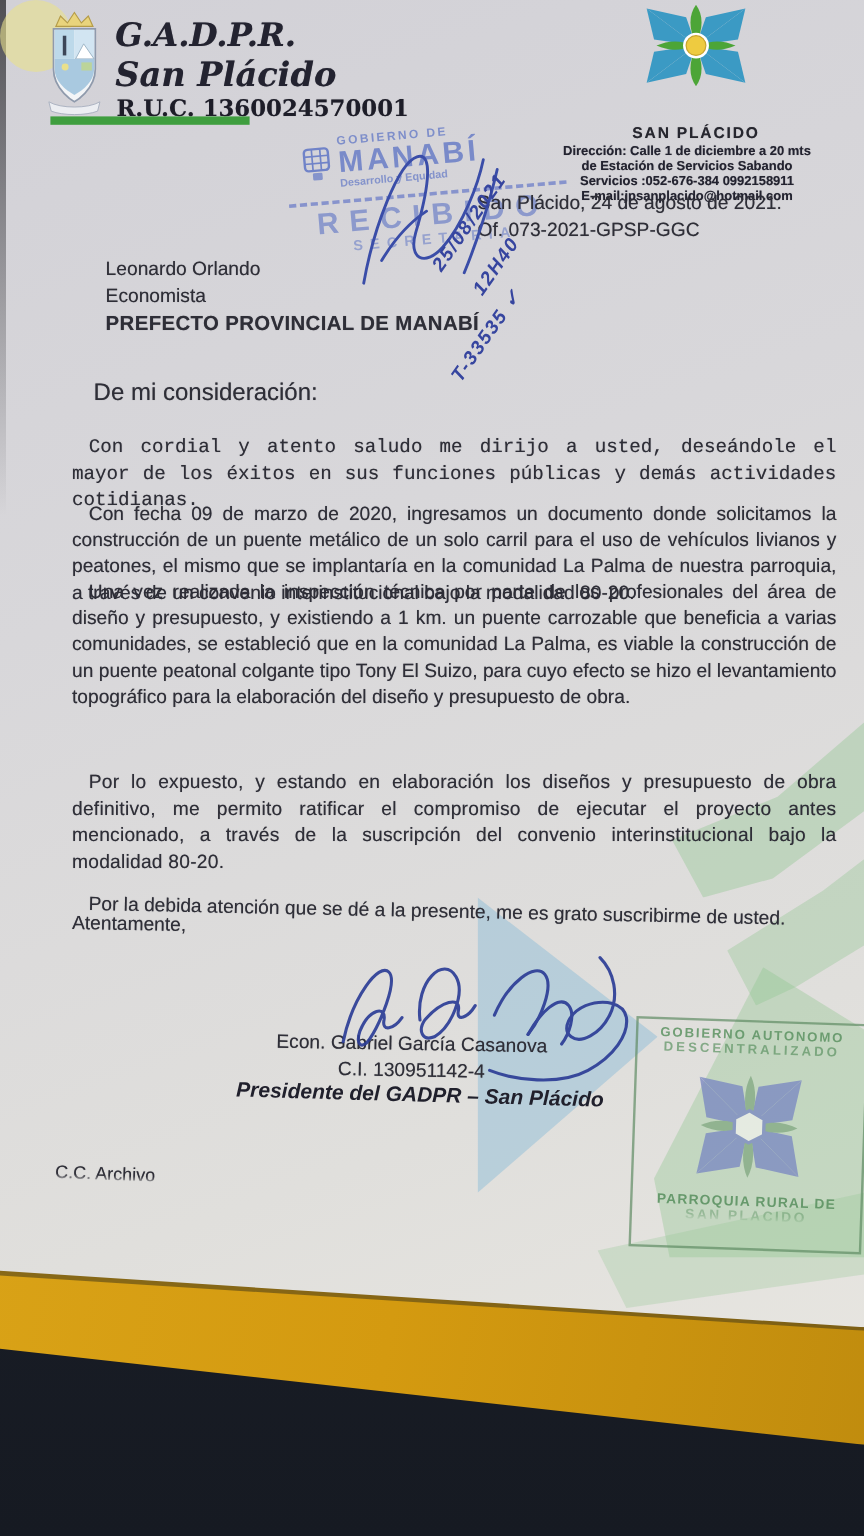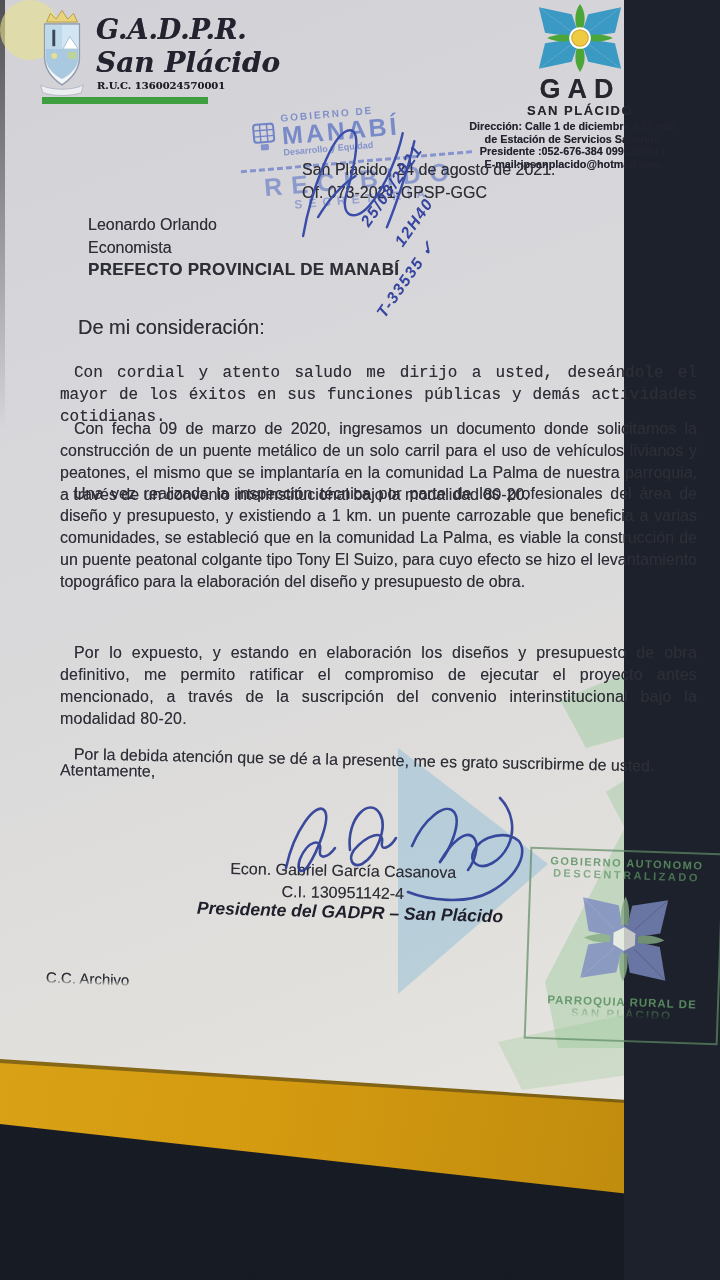--- a/index.html
+++ b/index.html
@@ -1,21 +1,21 @@
 <!DOCTYPE html>
 <html><head>
 <meta charset="utf-8">
 <style>
   html,body{margin:0;padding:0;}
   body{
     width:720px;height:1280px;overflow:hidden;position:relative;
     background:#1d212b;
     font-family:"Liberation Sans", sans-serif;
   }
-  .photo{position:absolute;inset:0;width:624px;height:1280px;border-radius:15px;}
+  .photo{position:absolute;inset:0;width:720px;height:1280px;border-radius:15px;}
 
   
   .table-surface{position:absolute;inset:0;background:linear-gradient(180deg,#232834 0%,#1b1f29 60%,#161a22 100%);}
   .folder{position:absolute;inset:0;background:linear-gradient(100deg,#dba61a 0%,#d49a10 55%,#c08c0e 100%);
     clip-path:polygon(0px 1056px,720px 1102px,720px 1204px,0px 1124px);}
   .paper-shadow{position:absolute;inset:0;background:rgba(70,58,25,.55);
     clip-path:polygon(0px 1057px,720px 1103px,720px 1109px,0px 1063px);}
   .paper{position:absolute;inset:0;
     background:linear-gradient(160deg,#d2d1d7 0%,#d8d7da 35%,#e0dfdc 70%,#eae8e2 100%);
     clip-path:polygon(0px 0px,720px 0px,720px 1106px,0px 1059px);}
@@ -36,21 +36,21 @@
   
   .ph{color:#2e2e37;text-shadow:0 0 .6px rgba(46,46,55,.55);}
   .abs{position:absolute;z-index:3;}
 
   
   .crest{left:33px;top:6px;width:58px;height:92px;}
   .lh-org{left:96px;top:14px;font-family:"DejaVu Serif",serif;font-style:italic;font-weight:bold;
     font-size:27px;color:#232330;}
   .lh-name{left:96px;top:46px;font-family:"DejaVu Serif",serif;font-style:italic;font-weight:bold;
     font-size:28px;color:#232330;}
-  .lh-ruc{left:97px;top:80px;font-family:"DejaVu Serif",serif;font-weight:bold;font-size:10px;color:#1d1d28;}
+  .lh-ruc{left:97px;top:80px;font-family:"DejaVu Serif",serif;font-weight:bold;font-size:19px;color:#1d1d28;}
   .green-bar{left:42px;top:97px;width:166px;height:7px;background:#3f9e3f;}
 
   
   .gad-logo{left:524px;top:2px;width:112px;height:72px;}
   .gad-word{left:440px;top:74px;width:280px;text-align:center;font-size:27px;font-weight:bold;
     letter-spacing:7px;color:#26262e;}
   .gad-sub{left:440px;top:103px;width:280px;text-align:center;font-size:13px;font-weight:bold;
     letter-spacing:1.5px;color:#26262e;}
   .hdr-addr{left:430px;top:120px;width:285px;text-align:center;font-size:10.8px;font-weight:bold;
     color:#232330;line-height:12.5px;}
@@ -162,26 +162,25 @@
       <polygon points="50,35 10,65 42,58" fill="#3b9ac4"></polygon>
       <polygon points="50,35 90,65 84,40" fill="#3b9ac4"></polygon>
       <polygon points="50,35 90,65 58,58" fill="#3b9ac4"></polygon>
       <path d="M50,33 C44,22 44,10 50,2 C56,10 56,22 50,33 Z" fill="#4ca537"></path>
       <path d="M50,37 C44,48 44,60 50,68 C56,60 56,48 50,37 Z" fill="#4ca537"></path>
       <path d="M47,35 C37,30 27,31 18,35 C27,39 37,40 47,35 Z" fill="#4ca537"></path>
       <path d="M53,35 C63,30 73,31 82,35 C73,39 63,40 53,35 Z" fill="#4ca537"></path>
       <circle cx="50" cy="35" r="10.5" fill="#ffffff"></circle>
       <circle cx="50" cy="35" r="8" fill="#eecb40" stroke="#c9a52e" stroke-width="1"></circle>
     </svg>
-    <div class="abs gad-word ph">GAD</div>
     <div class="abs gad-sub ph">SAN PLÁCIDO</div>
     <div class="abs hdr-addr ph">
-      <div><span class="lbl">Dirección:</span><span> Calle 1 de diciembre a 30 mts</span></div>
+      <div><span class="lbl">Dirección:</span><span> Calle 1 de diciembre a 20 mts</span></div>
       <div>de Estación de Servicios Sabando</div>
-      <div><span class="lbl">Presidente :</span><span>052-676-384    0992158911</span></div>
+      <div><span class="lbl">Servicios :</span><span>052-676-384    0992158911</span></div>
       <div><span class="lbl">E-mail:</span><span>jpsanplacido@hotmail.com</span></div>
     </div>
 
     <div class="abs stamp-blue">
       <div class="sb-row">
         <svg width="24" height="30" viewBox="0 0 24 30">
           <rect x="2" y="2" width="20" height="18" rx="3" fill="none" stroke="#7083c8" stroke-width="2"></rect>
           <line x1="8.5" y1="2" x2="8.5" y2="20" stroke="#7083c8" stroke-width="1.4"></line>
           <line x1="15.5" y1="2" x2="15.5" y2="20" stroke="#7083c8" stroke-width="1.4"></line>
           <line x1="2" y1="8" x2="22" y2="8" stroke="#7083c8" stroke-width="1.4"></line>

